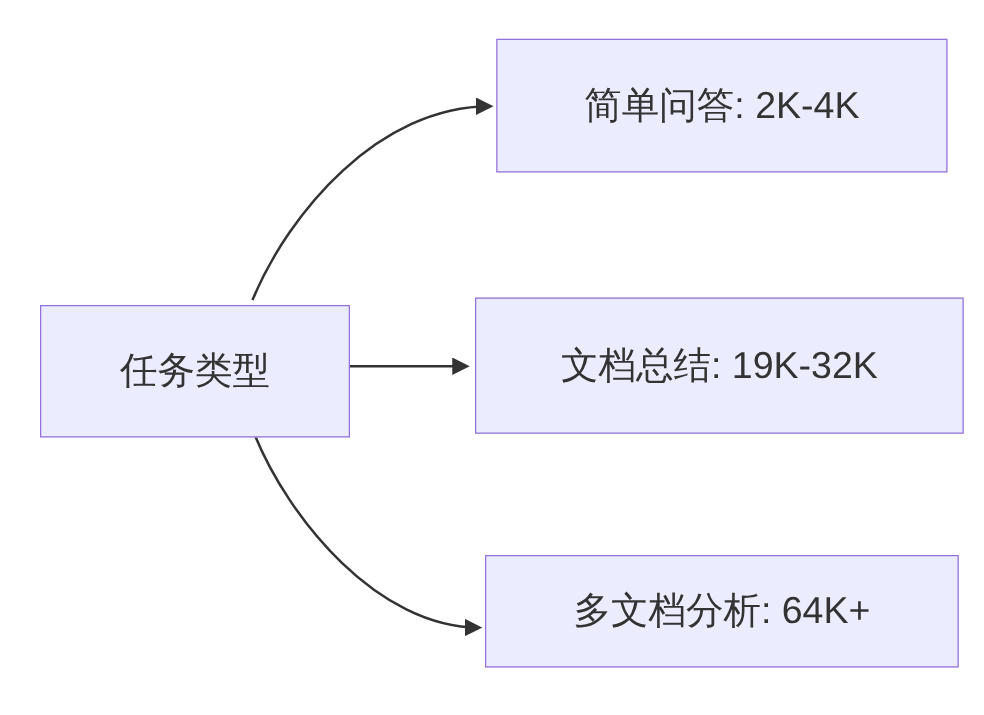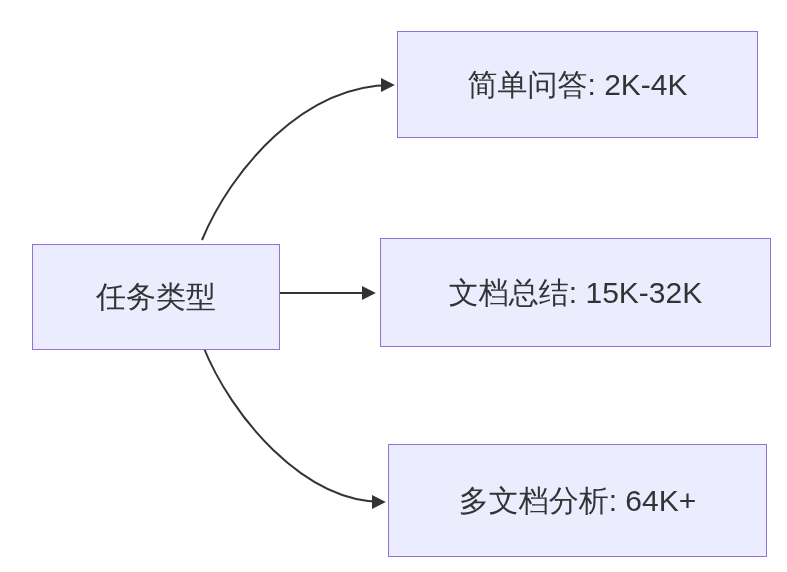--- a/index.html
+++ b/index.html
@@ -42,21 +42,21 @@
     background: var(--node-fill, #ECECFF);
     border: 1.5px solid var(--node-border, #9370DB);
     color: var(--text, #333333);
     font-size: 30px;
     line-height: 1.2;
     white-space: nowrap;
   }
   .node-root    { left: 32px;  top: 244px; width: 248px; height: 106px; }
   .node-branch0 { left: 397px; top: 31px;  width: 361px; height: 107px; }
   .node-branch1 { left: 380px; top: 238px; width: 391px; height: 109px; }
-  .node-branch2 { left: 388px; top: 444px; width: 379px; height: 113px; }
+  .node-branch2 { left: 388px; top: 444px; width: 379px; height: 90px; }
 </style>
 </head>
 <body>
 
 <div class="canvas">
 
   <svg class="edges" width="787" height="572" viewBox="0 0 787 572" xmlns="http://www.w3.org/2000/svg">
     <defs>
       <marker id="arrowhead" viewBox="0 0 10 10" refX="8" refY="5" markerWidth="7" markerHeight="7" orient="auto-start-reverse">
         <path class="arrowhead-path" d="M 0 0 L 10 5 L 0 10 z"></path>
@@ -69,20 +69,20 @@
 
   <div class="node node-root">
     <span>任务类型</span>
   </div>
 
   <div class="node node-branch0">
     <span>简单问答: 2K-4K</span>
   </div>
 
   <div class="node node-branch1">
-    <span>文档总结: 15K-32K</span>
+    <span>文档总结: 19K-32K</span>
   </div>
 
   <div class="node node-branch2">
     <span>多文档分析: 64K+</span>
   </div>
 
 </div>
 
 </body></html>

